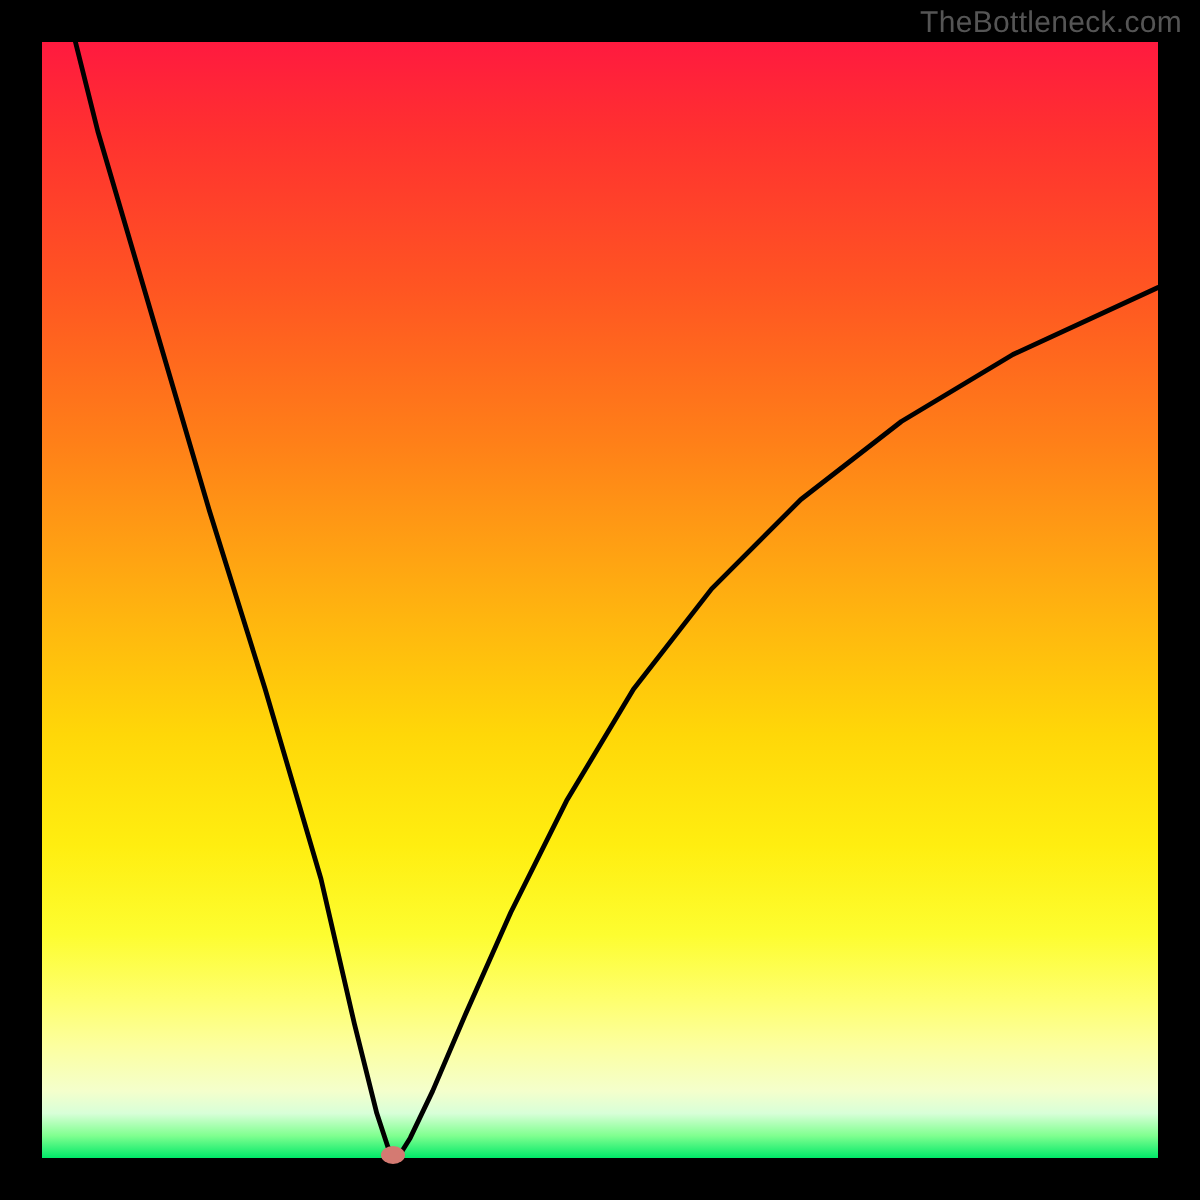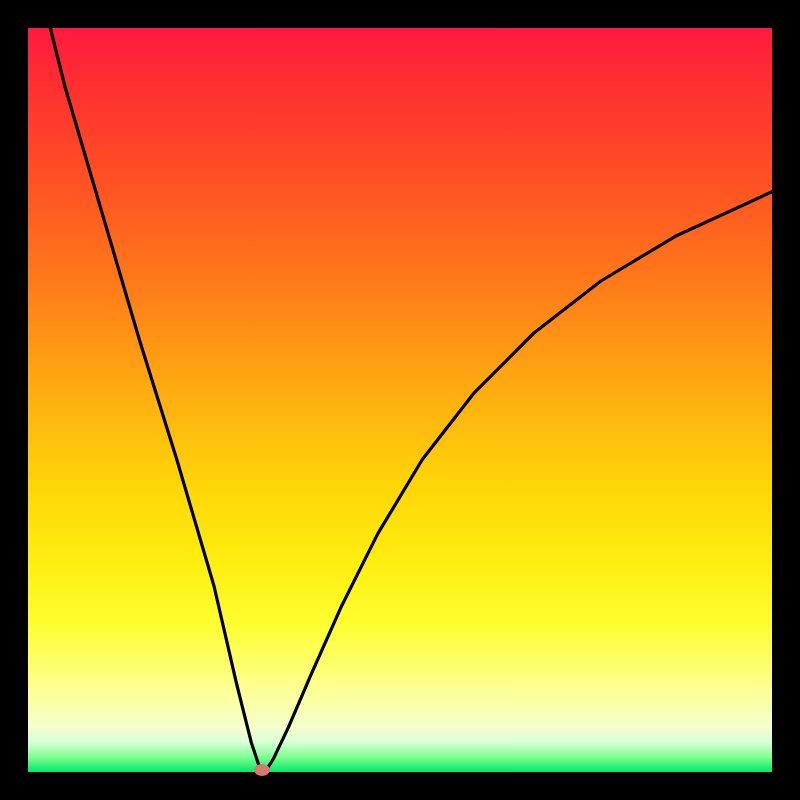--- a/index.html
+++ b/index.html
@@ -67,13 +67,14 @@
 </head>
 <body>
 
 <div class="frame">
   <div class="plot-area">
     <svg class="curve" width="744" height="744" viewBox="0 0 744 744">
       <path id="curve-path" fill="none" stroke="#000" stroke-width="3.2" stroke-linejoin="round" stroke-linecap="round" d="M22.3 0.0 L37.2 59.5 L74.4 186.0 L111.6 312.5 L148.8 431.5 L186.0 558.0 L208.3 654.7 L223.2 714.2 L230.6 736.6 L234.4 744.0 L238.1 742.5 L245.5 730.6 L260.4 699.4 L282.7 647.3 L312.5 580.3 L349.7 505.9 L394.3 431.5 L446.4 364.6 L505.9 305.0 L572.9 253.0 L647.3 208.3 L744.0 163.7"></path>
     </svg>
     <div class="marker" id="marker" style="left: 226.36px; top: 736px;"></div>
   </div>
+  <div class="watermark">TheBottleneck.com</div>
 </div>
 
 </body></html>

